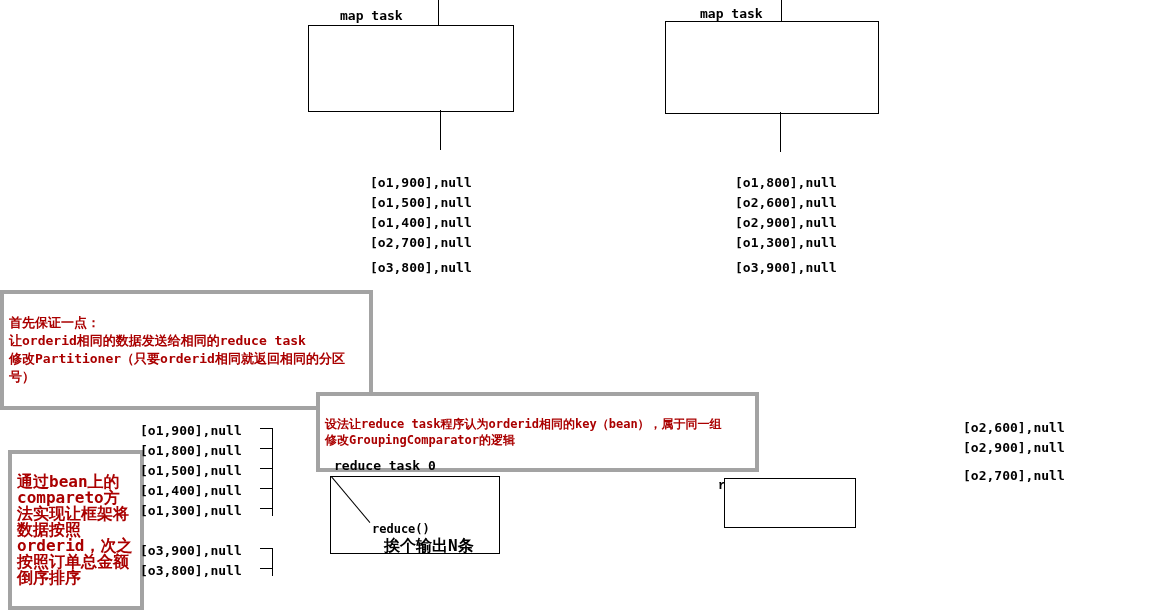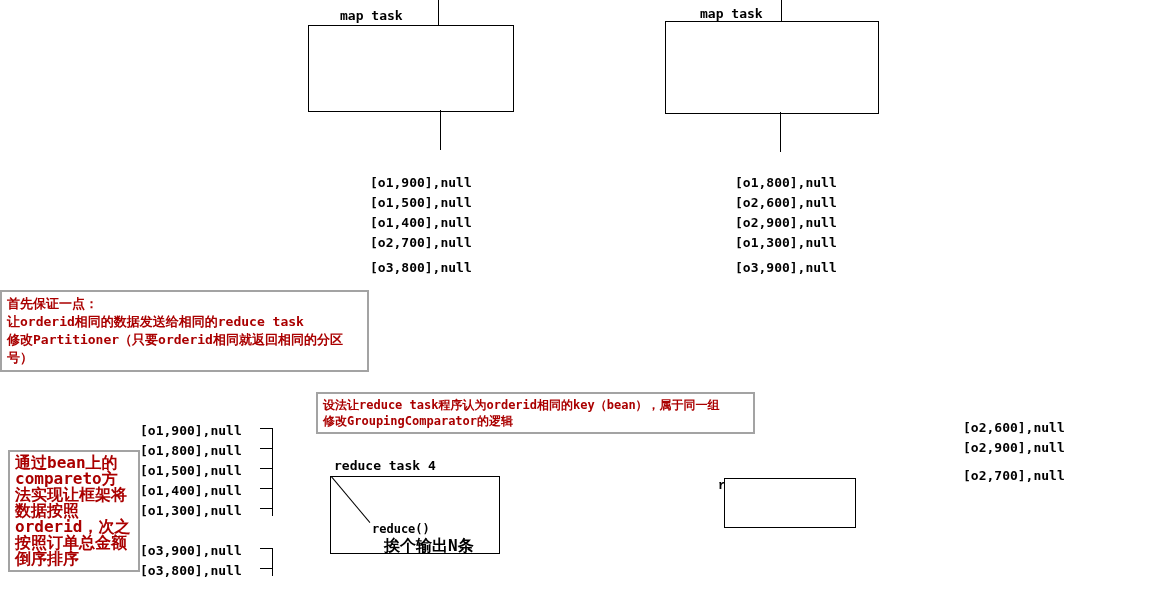--- a/index.html
+++ b/index.html
@@ -14,23 +14,23 @@
     color: #000;
     overflow: hidden;
   }
   .abs { position: absolute; }
   .bold { font-weight: bold; }
   .box {
     border: 1px solid #000;
     background: #fff;
   }
   .note {
-    border: 2px solid #a3a3a3;
+    border: 4px solid #a3a3a3;
     color: #a00;
-    padding: 3px 5px;
+    padding: 20px 5px;
     background: #fff;
   }
   .vline {
     border-left: 1px solid #000;
     width: 0;
   }
   .diag-line {
     width: 1px;
     background: #000;
     transform-origin: top left;
@@ -82,21 +82,21 @@
 <div class="abs" style="left:260px; top:448px; width:12px; border-top:1px solid #000;"></div>
 <div class="abs" style="left:260px; top:468px; width:12px; border-top:1px solid #000;"></div>
 <div class="abs" style="left:260px; top:488px; width:12px; border-top:1px solid #000;"></div>
 <div class="abs" style="left:260px; top:508px; width:12px; border-top:1px solid #000;"></div>
 <div class="abs" style="left:260px; top:548px; width:12px; border-top:1px solid #000;"></div>
 <div class="abs" style="left:260px; top:568px; width:12px; border-top:1px solid #000;"></div>
 
 <div class="abs vline" style="left:272px; top:428px; height:88px;"></div>
 <div class="abs vline" style="left:272px; top:548px; height:28px;"></div>
 
-<div class="abs bold" style="left:334px; top:458px;">reduce  task  4</div>
+<div class="abs bold" style="left:334px; top:458px;">reduce  task  0</div>
 <div class="abs box" style="left:330px; top:476px; width:168px; height:76px;"></div>
 
 <div class="abs diag-line" style="left:331px; top:477px; height:60px; transform: rotate(-40deg);"></div>
 
 <div class="abs bold" style="left:372px; top:522px; font-size:12px;">reduce()</div>
 <div class="abs bold" style="left:384px; top:536px; font-size:16px;">挨个输出N条</div>
 
 <div class="abs bold" style="left:718px; top:478px;font-family:Liberation Mono, monospace;">reduce  task  1</div>
 <div class="abs box" style="left:724px; top:478px; width:130px; height:48px;"></div>
 

